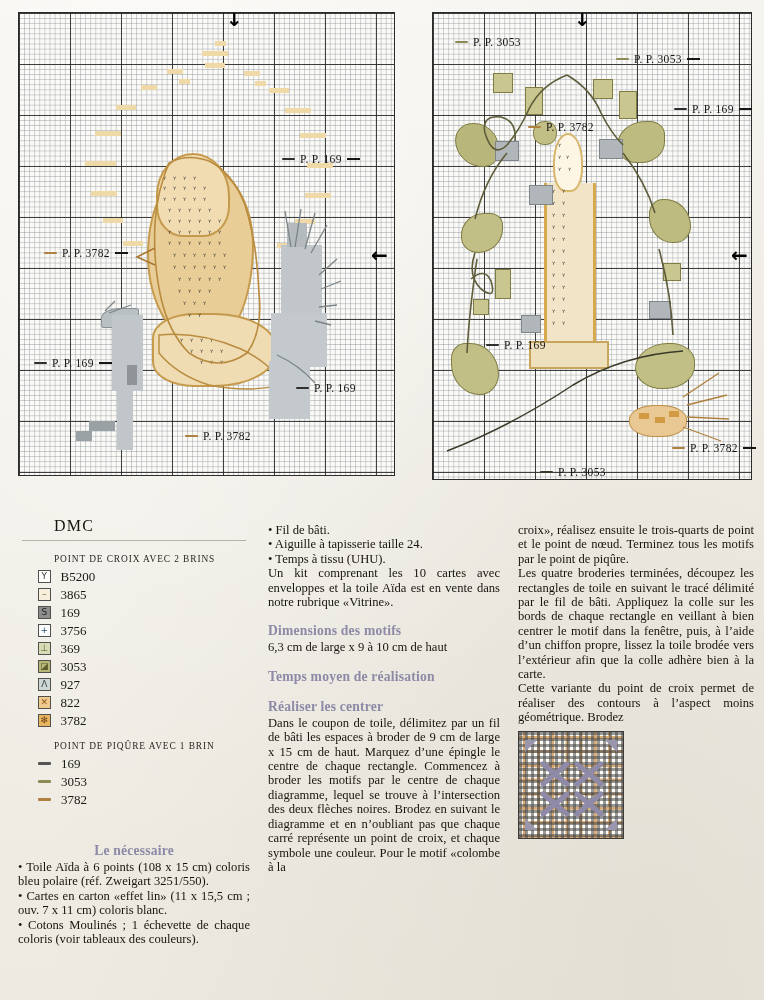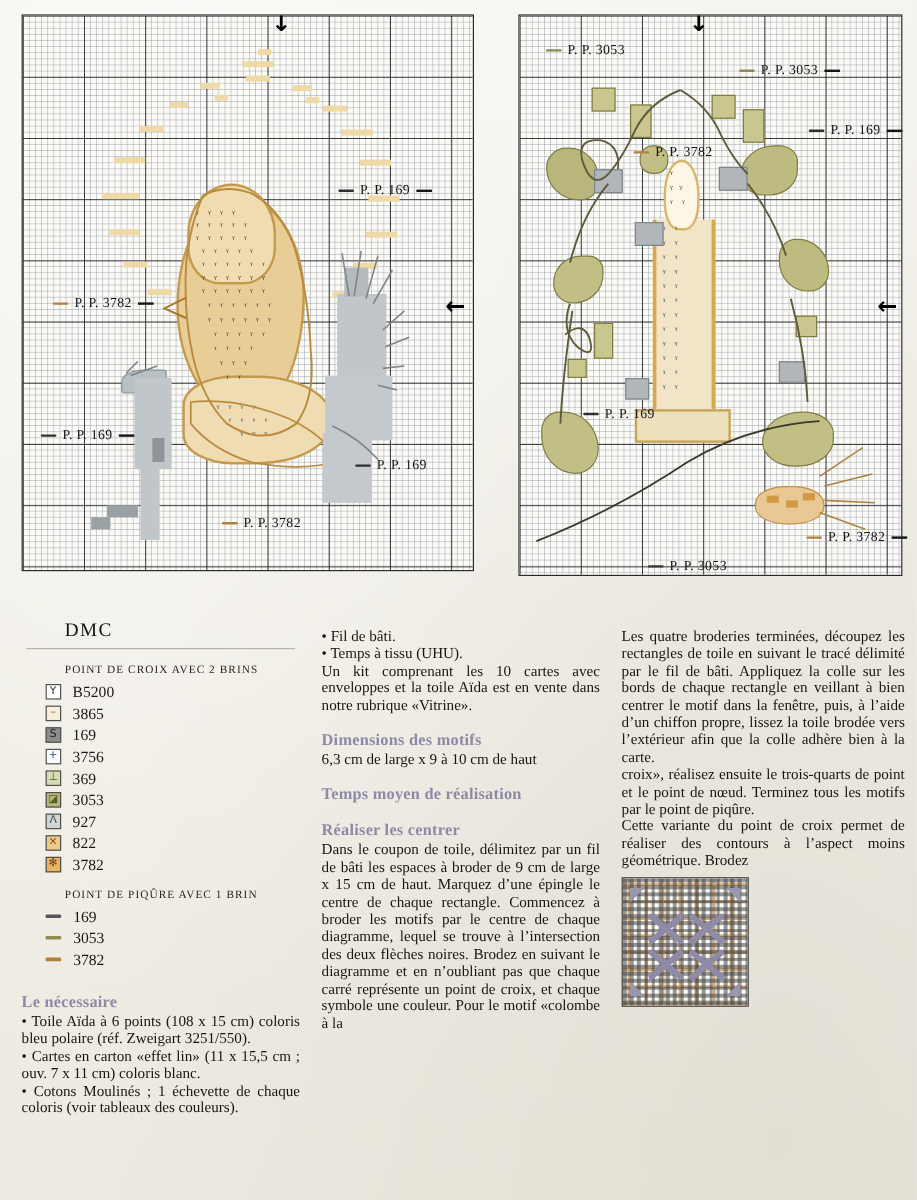--- a/index.html
+++ b/index.html
@@ -513,43 +513,44 @@
         <div class="legend-row">
           <span class="bsline" style="background:#8d8a54"></span>
           <span class="legend-code">3053</span>
         </div>
         <div class="legend-row">
           <span class="bsline" style="background:#b0803f"></span>
           <span class="legend-code">3782</span>
         </div>
       </div>
 
-    <div class="head" style="margin-top:20px;">Le nécessaire</div>
+    <div class="head" style="margin-top:36px;text-align:center;">Le nécessaire</div>
     <div class="para">• Toile Aïda à 6 points (108 x 15 cm) coloris bleu polaire (réf. Zweigart 3251/550).</div>
     <div class="para">• Cartes en carton «effet lin» (11 x 15,5 cm ; ouv. 7 x 11 cm) coloris blanc.</div>
     <div class="para">• Cotons Moulinés ; 1 échevette de chaque coloris (voir tableaux des couleurs).</div>
   </div>
 
   <div class="col" id="col2" style="padding-top:18px;">
     <div class="para bullets">• Fil de bâti.</div>
+    <div class="para bullets">• Aiguille à tapisserie taille 24.</div>
     <div class="para bullets">• Temps à tissu (UHU).</div>
     <div class="para">Un kit comprenant les 10 cartes avec enveloppes et la toile Aïda est en vente dans notre rubrique «Vitrine».</div>
 
     <div class="head">Dimensions des motifs</div>
     <div class="para">6,3 cm de large x 9 à 10 cm de haut</div>
 
     <div class="head">Temps moyen de réalisation</div>
 
     <div class="head">Réaliser les centrer</div>
     <div class="para">Dans le coupon de toile, délimitez par un fil de bâti les espaces à broder de 9 cm de large x 15 cm de haut. Marquez d’une épingle le centre de chaque rectangle. Commencez à broder les motifs par le centre de chaque diagramme, lequel se trouve à l’intersection des deux flèches noires. Brodez en suivant le diagramme et en n’oubliant pas que chaque carré représente un point de croix, et chaque symbole une couleur. Pour le motif «colombe à la</div>
   </div>
 
   <div class="col" id="col3" style="padding-top:18px;">
+    <div class="para">croix», réalisez ensuite le trois-quarts de point et le point de nœud. Terminez tous les motifs par le point de piqûre.</div>
     <div class="para">Les quatre broderies terminées, découpez les rectangles de toile en suivant le tracé délimité par le fil de bâti. Appliquez la colle sur les bords de chaque rectangle en veillant à bien centrer le motif dans la fenêtre, puis, à l’aide d’un chiffon propre, lissez la toile brodée vers l’extérieur afin que la colle adhère bien à la carte.</div>
-    <div class="para">croix», réalisez ensuite le trois-quarts de point et le point de nœud. Terminez tous les motifs par le point de piqûre.</div>
 
     <div class="para" style="margin-bottom:0;">
       <span>Cette variante du point de croix permet de réaliser des contours à l’aspect moins géométrique. Brodez</span>
     </div>
     <div class="tq-wrap">
       <div class="tq-fig">
         <div class="g"></div>
         <div class="gd"></div>
         <svg viewBox="0 0 104 106">
           <g stroke="#8f8aa8" stroke-width="5" stroke-linecap="round" fill="none">

